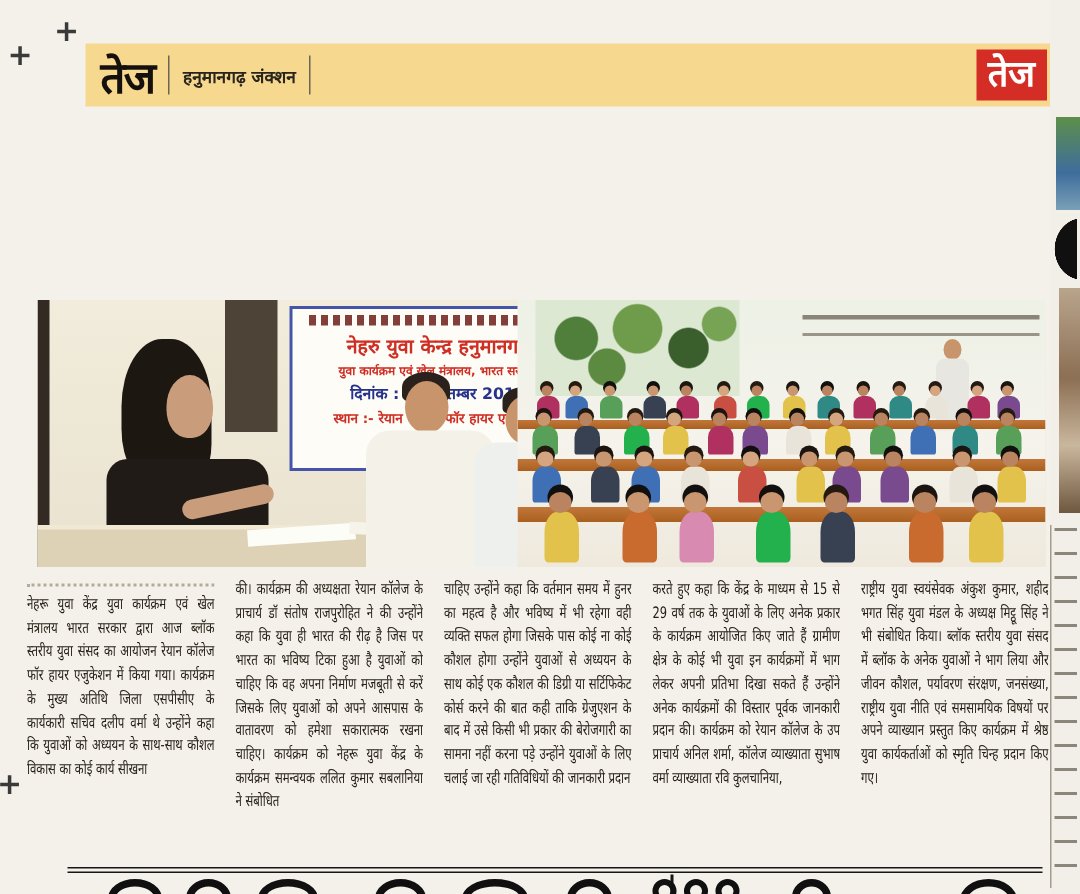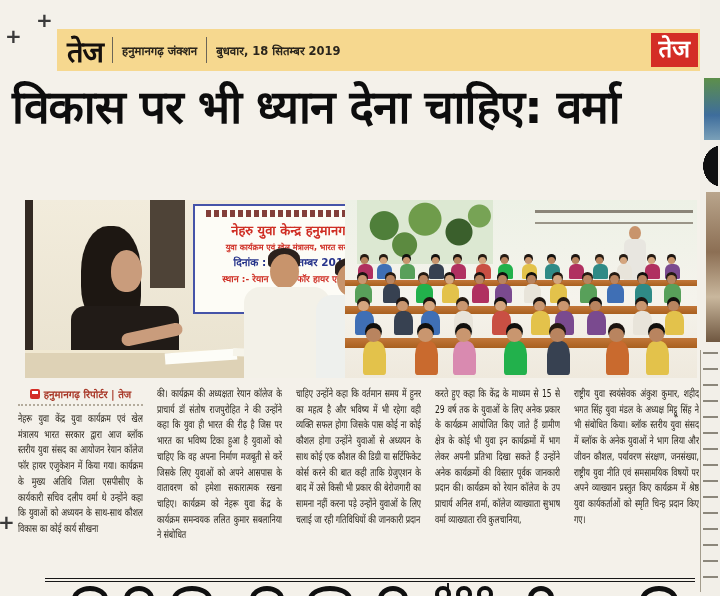--- a/index.html
+++ b/index.html
@@ -133,29 +133,27 @@
 
 <span class="regmark" style="left:36px; top:10px;">+</span>
 <span class="regmark" style="left:5px; top:26px;">+</span>
 <span class="regmark" style="left:-2px; top:512px;">+</span>
 
 <div class="masthead">
   <span class="mast-logo">तेज</span>
   <span class="mast-div"></span>
   <span class="mast-edition">हनुमानगढ़ जंक्शन</span>
   <span class="mast-div"></span>
-  <span class="mast-date">बुधवार, 18 सितम्बर 2019</span>
   <div class="mast-right">
     <span class="mast-redbox">तेज</span>
     <span class="mast-blackbar"></span>
   </div>
 </div>
 
 <div class="headline-wrap">
-  <div><span class="headline-line fitw" style="transform-origin: 0px 50%; transform: scaleX(1);">विकास पर भी ध्यान देना चाहिए: वर्मा</span></div>
 </div>
 
 <div class="photo">
   <div class="ph-darkleft"></div>
   <div class="ph-door"></div>
 
   <div class="ph-hair"></div>
   <div class="ph-face"></div>
   <div class="ph-body"></div>
   <div class="ph-arm"></div>
@@ -402,24 +400,20 @@
           <div class="p-torso" style="left: 0px; top: 18px; width: 23px; height: 34px; background: rgb(227, 194, 75);"></div>
           <div class="p-head" style="left: 2px; top: 0px; width: 17px; height: 17px; background: rgb(17, 16, 14);"></div>
           <div class="p-face" style="left: 3px; top: 5.1px; width: 15px; height: 13.6px; background: rgb(185, 132, 95);"></div>
         </div>
       </div>
   </div>
 </div>
 
 <div class="body-cols">
   <div class="col">
-    <div class="byline-row">
-      <span class="byline-icon"></span>
-      <span class="byline-text">हनुमानगढ़ रिपोर्टर | तेज</span>
-    </div>
     <div class="byline-dots"></div>
     <div class="coltxt">नेहरू युवा केंद्र युवा कार्यक्रम एवं खेल मंत्रालय भारत सरकार द्वारा आज ब्लॉक स्तरीय युवा संसद का आयोजन रेयान कॉलेज फॉर हायर एजुकेशन में किया गया। कार्यक्रम के मुख्य अतिथि जिला एसपीसीए के कार्यकारी सचिव दलीप वर्मा थे उन्होंने कहा कि युवाओं को अध्ययन के साथ-साथ कौशल विकास का कोई कार्य सीखना</div>
   </div>
   <div class="col">
     <div class="coltxt">की। कार्यक्रम की अध्यक्षता रेयान कॉलेज के प्राचार्य डॉ संतोष राजपुरोहित ने की उन्होंने कहा कि युवा ही भारत की रीढ़ है जिस पर भारत का भविष्य टिका हुआ है युवाओं को चाहिए कि वह अपना निर्माण मजबूती से करें जिसके लिए युवाओं को अपने आसपास के वातावरण को हमेशा सकारात्मक रखना चाहिए। कार्यक्रम को नेहरू युवा केंद्र के कार्यक्रम समन्वयक ललित कुमार सबलानिया ने संबोधित</div>
   </div>
   <div class="col">
     <div class="coltxt">चाहिए उन्होंने कहा कि वर्तमान समय में हुनर का महत्व है और भविष्य में भी रहेगा वही व्यक्ति सफल होगा जिसके पास कोई ना कोई कौशल होगा उन्होंने युवाओं से अध्ययन के साथ कोई एक कौशल की डिग्री या सर्टिफिकेट कोर्स करने की बात कही ताकि ग्रेजुएशन के बाद में उसे किसी भी प्रकार की बेरोजगारी का सामना नहीं करना पड़े उन्होंने युवाओं के लिए चलाई जा रही गतिविधियों की जानकारी प्रदान</div>
   </div>
   <div class="col">

